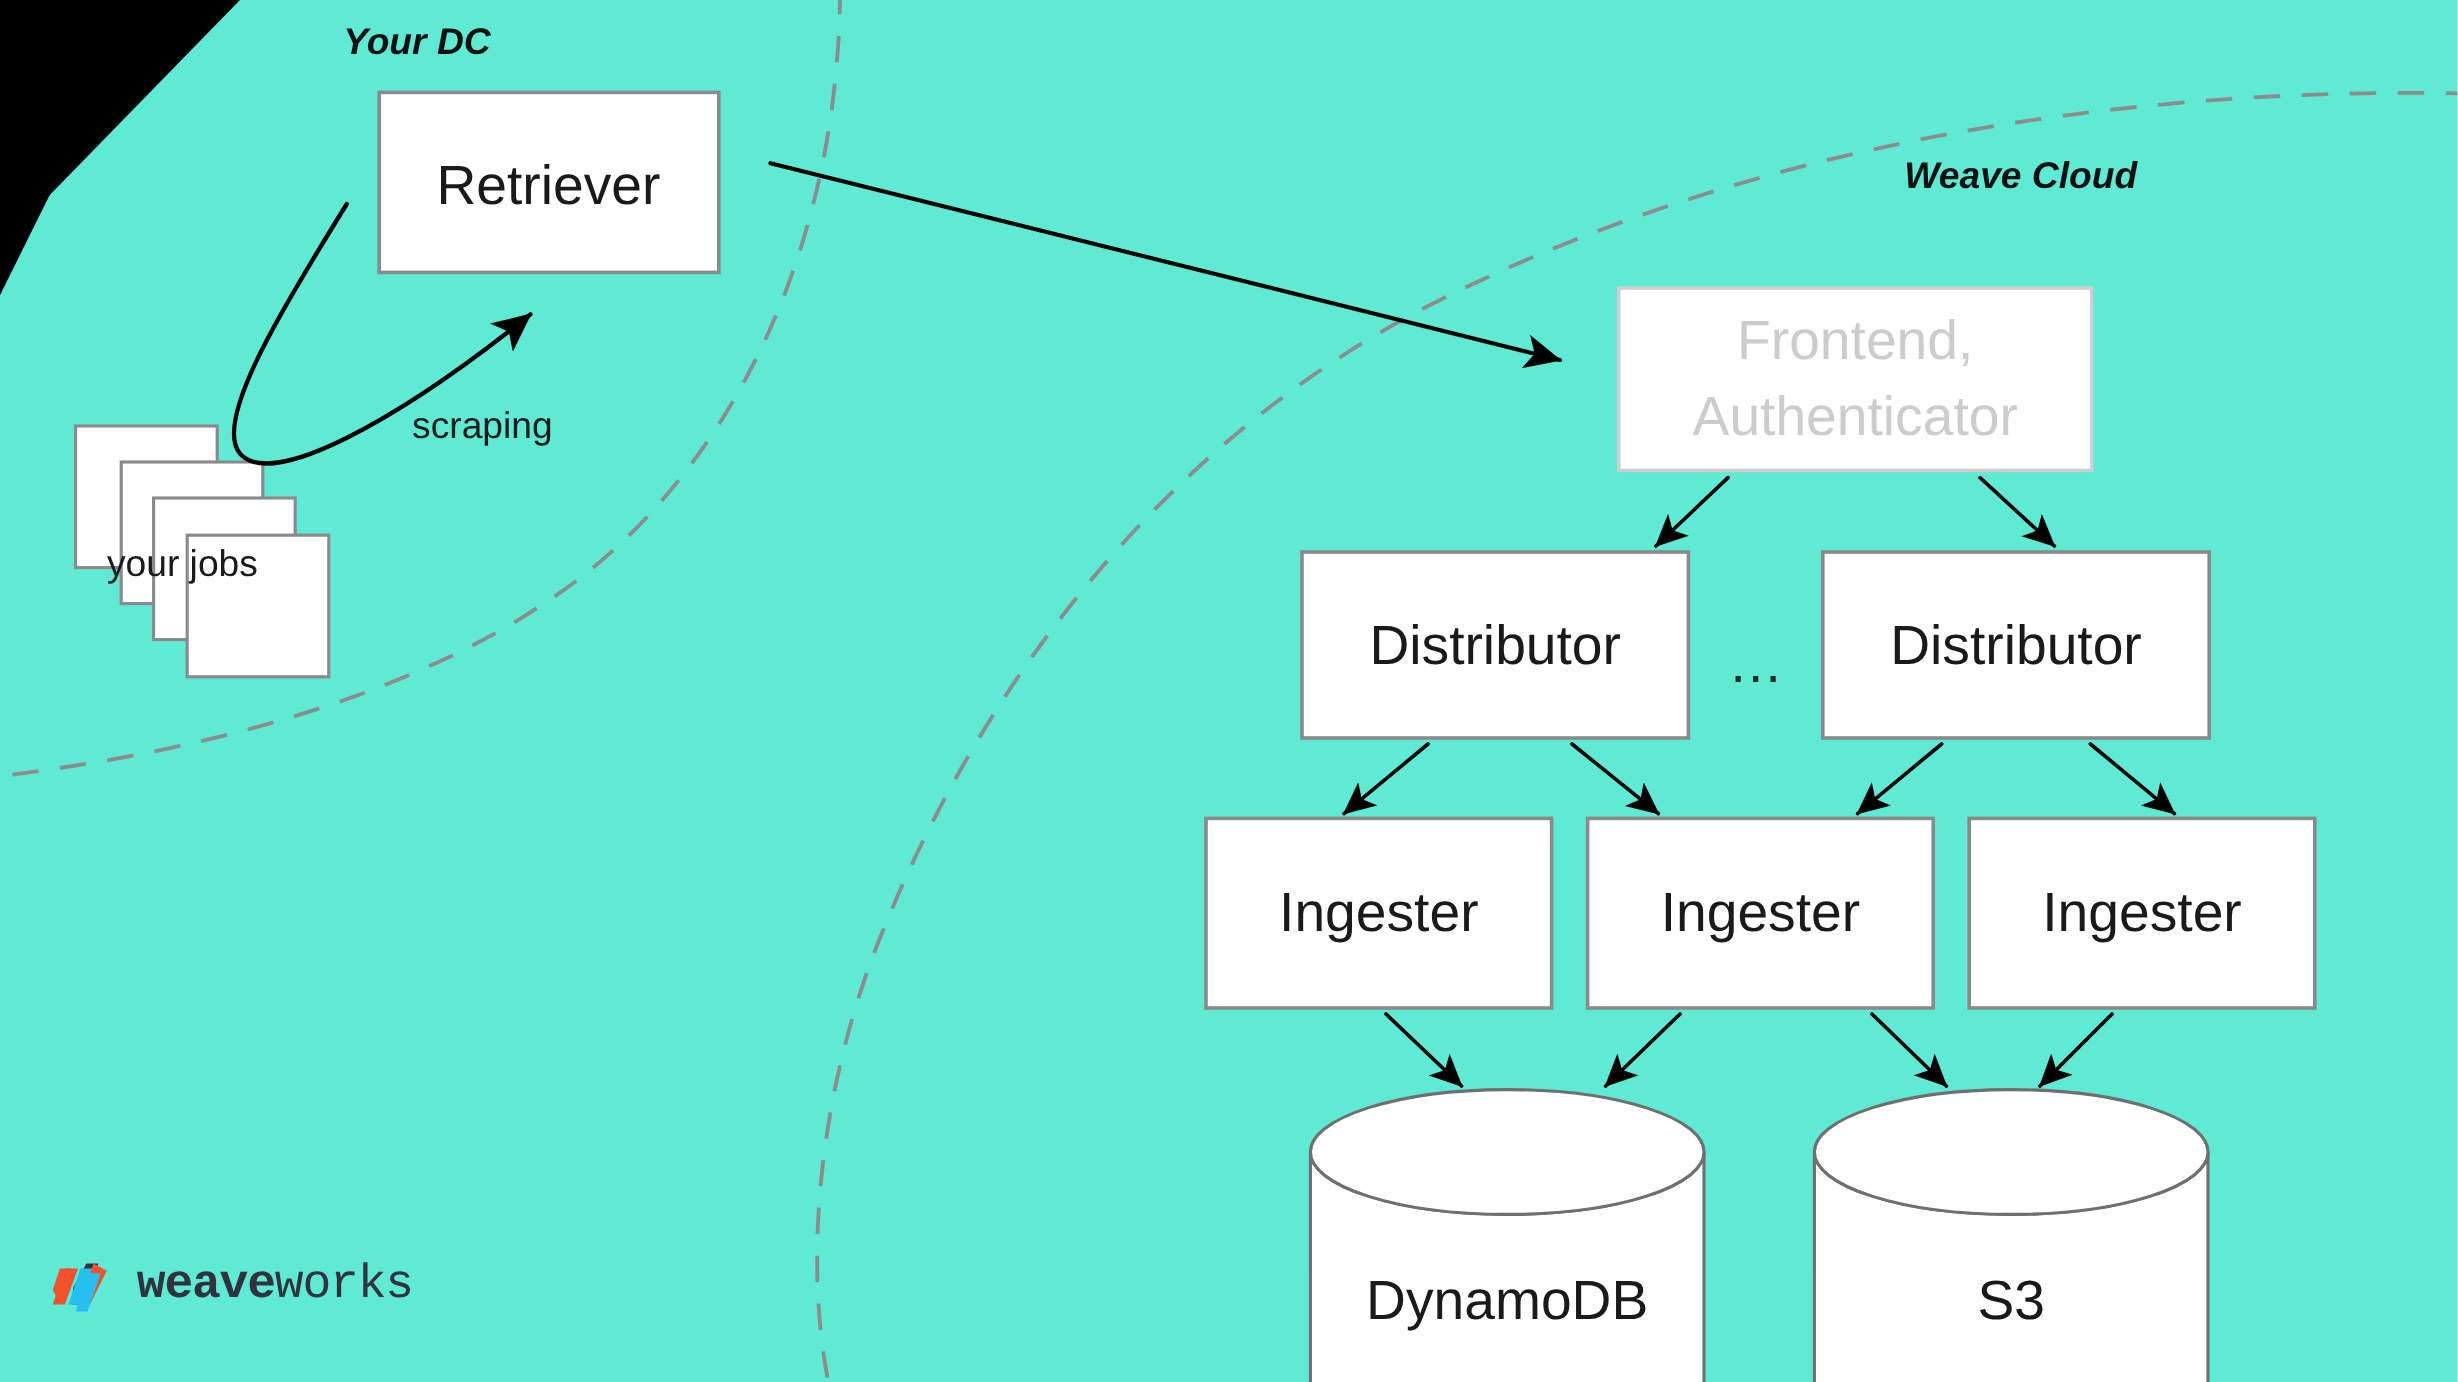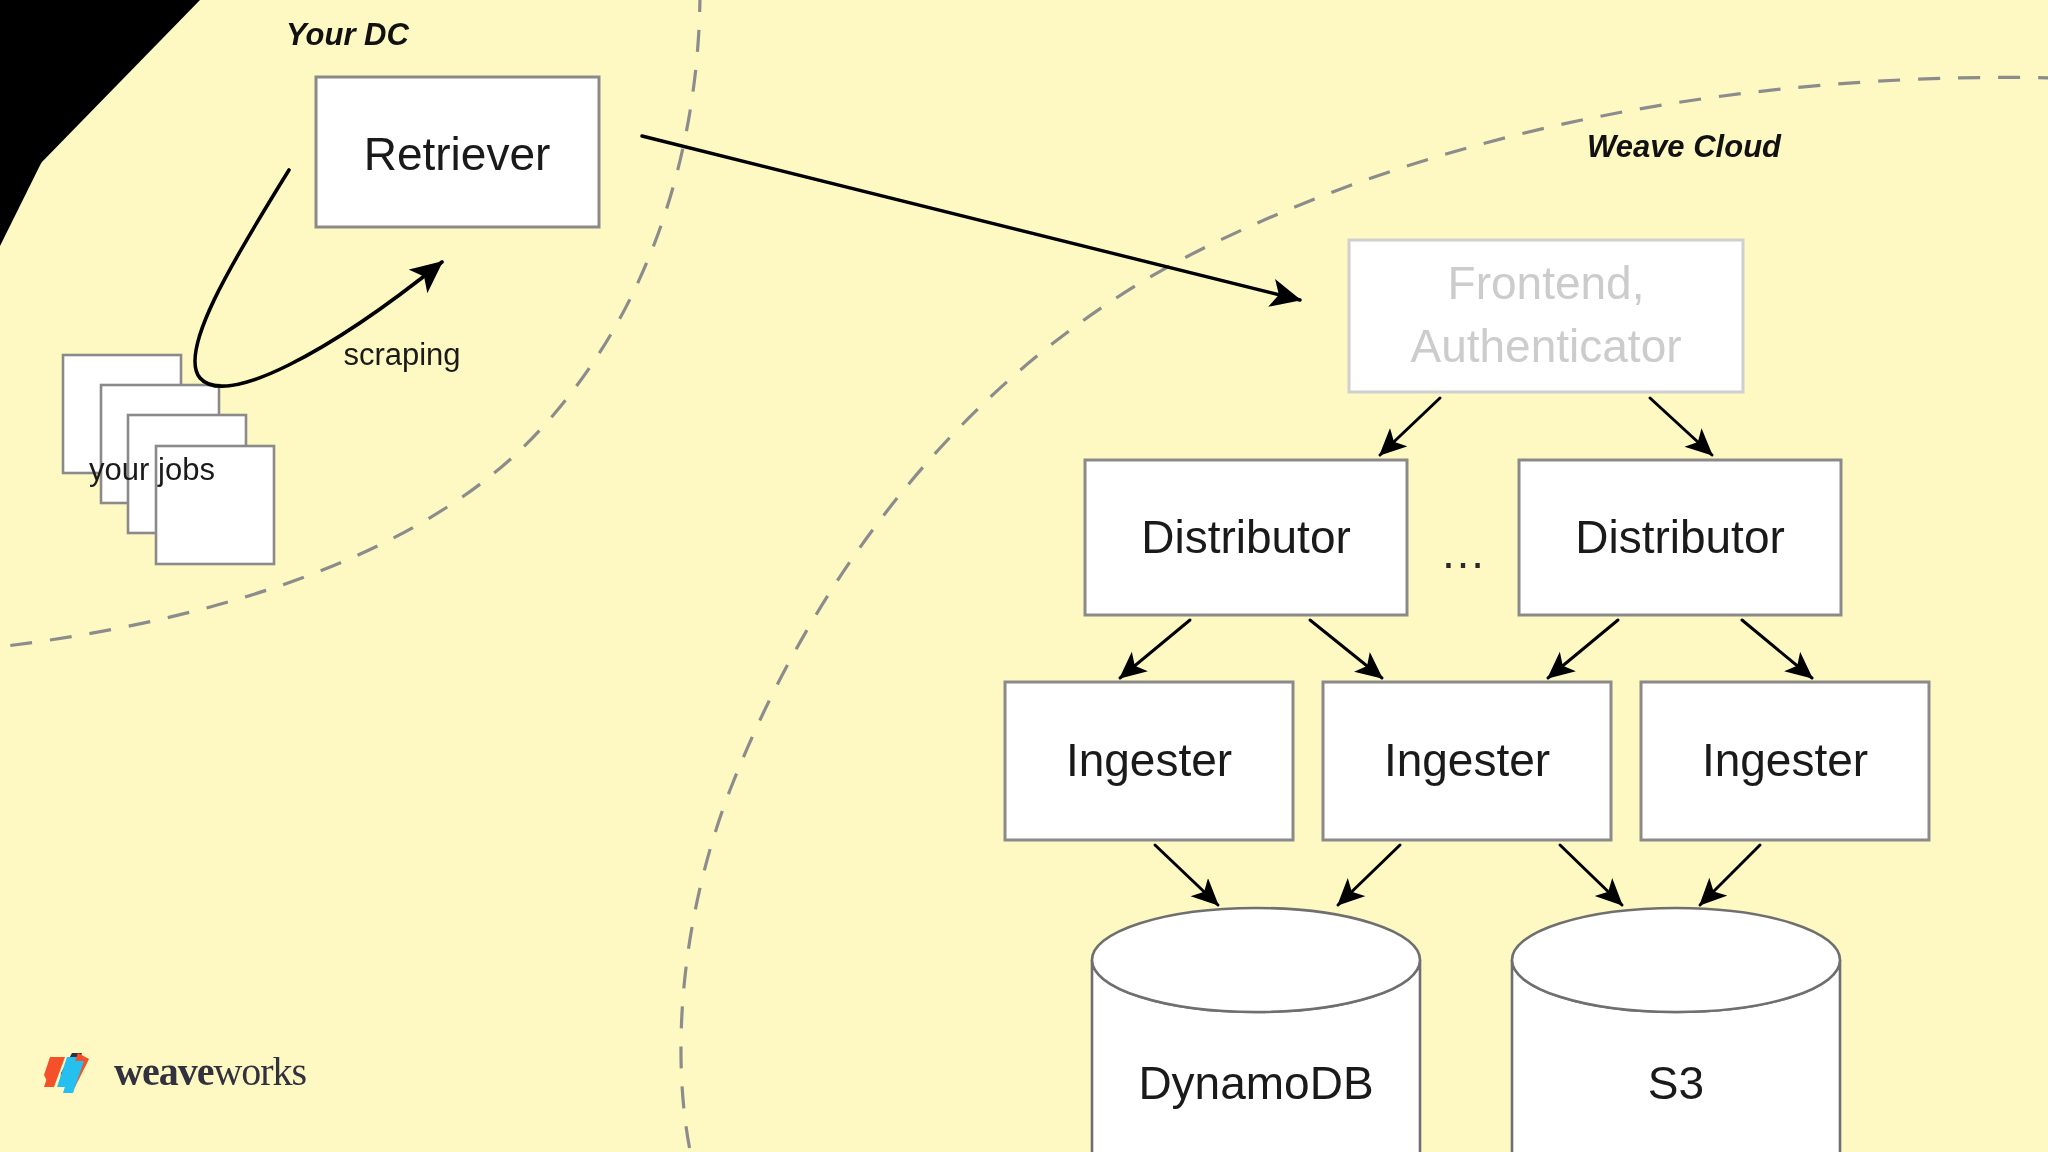--- a/index.html
+++ b/index.html
@@ -4,21 +4,21 @@
 <style>
   html, body {
     margin: 0;
     padding: 0;
     background: #ffffff;
   }
   #slide {
     position: relative;
     width: 2048px;
     height: 1152px;
-    background: #fef9c3;
+    background: #5eead4;
     overflow: hidden;
     font-family: "Liberation Sans", sans-serif;
   }
   #diagram {
     position: absolute;
     inset: 0;
     width: 2048px;
     height: 1152px;
   }
   .corner-band { fill: #000000; }
@@ -90,21 +90,21 @@
   #logo {
     position: absolute;
     left: 42px;
     top: 1043px;
     display: flex;
     align-items: center;
     gap: 14px;
   }
   #logo-mark { display: block; }
   #logo-text {
-    font-family: Liberation Serif, serif;
+    font-family: Liberation Mono, monospace;
     font-size: 40px;
     letter-spacing: -1px;
     white-space: nowrap;
     line-height: 1;
   }
   #logo-text .w-bold { font-weight: bold; color: #32323e; }
   #logo-text .w-reg { font-weight: normal; color: #32323e; }
 </style>
 </head>
 <body>

